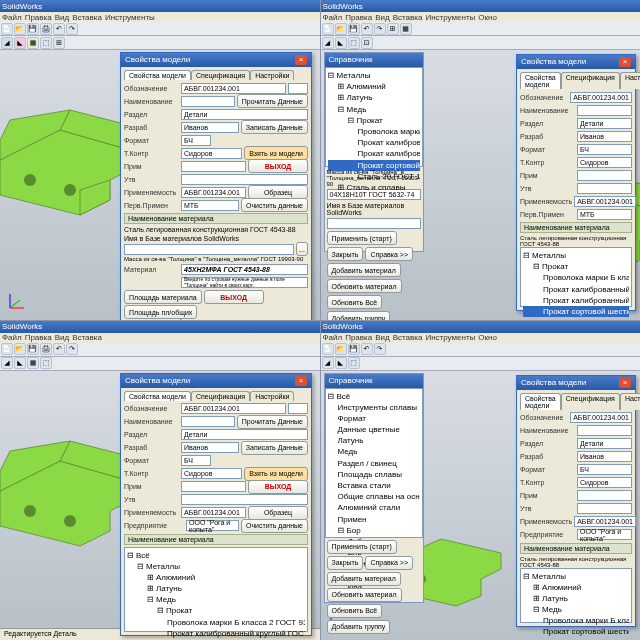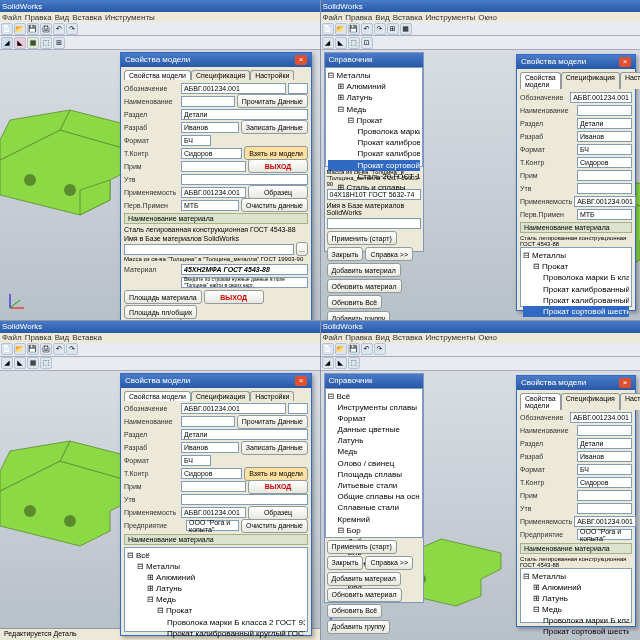--- a/index.html
+++ b/index.html
@@ -452,26 +452,26 @@
    <div class="dlg-title">
           <span>Справочник</span>
         </div>
    <div class="tree" style="height:150px">
     <div>⊟ <span>Всё</span></div>
     <div class="ind1"><span>Инструменты сплавы</span></div>
     <div class="ind1"><span>Формат</span></div>
     <div class="ind1"><span>Данные цветные</span></div>
     <div class="ind1"><span>Латунь</span></div>
     <div class="ind1"><span>Медь</span></div>
-    <div class="ind1"><span>Олово / свинец</span></div>
+    <div class="ind1"><span>Раздел / свинец</span></div>
     <div class="ind1"><span>Площадь сплавы</span></div>
-    <div class="ind1"><span>Литьевые стали</span></div>
+    <div class="ind1"><span>Вставка стали</span></div>
     <div class="ind1"><span>Общие сплавы на основе железа</span></div>
-    <div class="ind1"><span>Сплавные стали</span></div>
-    <div class="ind1"><span>Кремний</span></div>
+    <div class="ind1"><span>Алюминий стали</span></div>
+    <div class="ind1"><span>Примен</span></div>
     <div class="ind1">⊟ <span>Бор</span></div>
     <div class="ind2"><span>Дуб</span></div>
     <div class="ind2"><span>Ель</span></div>
     <div class="ind2"><span>Клён</span></div>
     <div class="ind2"><span>Лён</span></div>
     <div class="ind2"><span>Ива</span></div>
    </div>
    <div class="btn-row" style="margin:2px">
     <div class="btn" style="min-width:46px">Применить (старт)</div>
     <div class="btn" style="min-width:36px">Закрыть</div>

